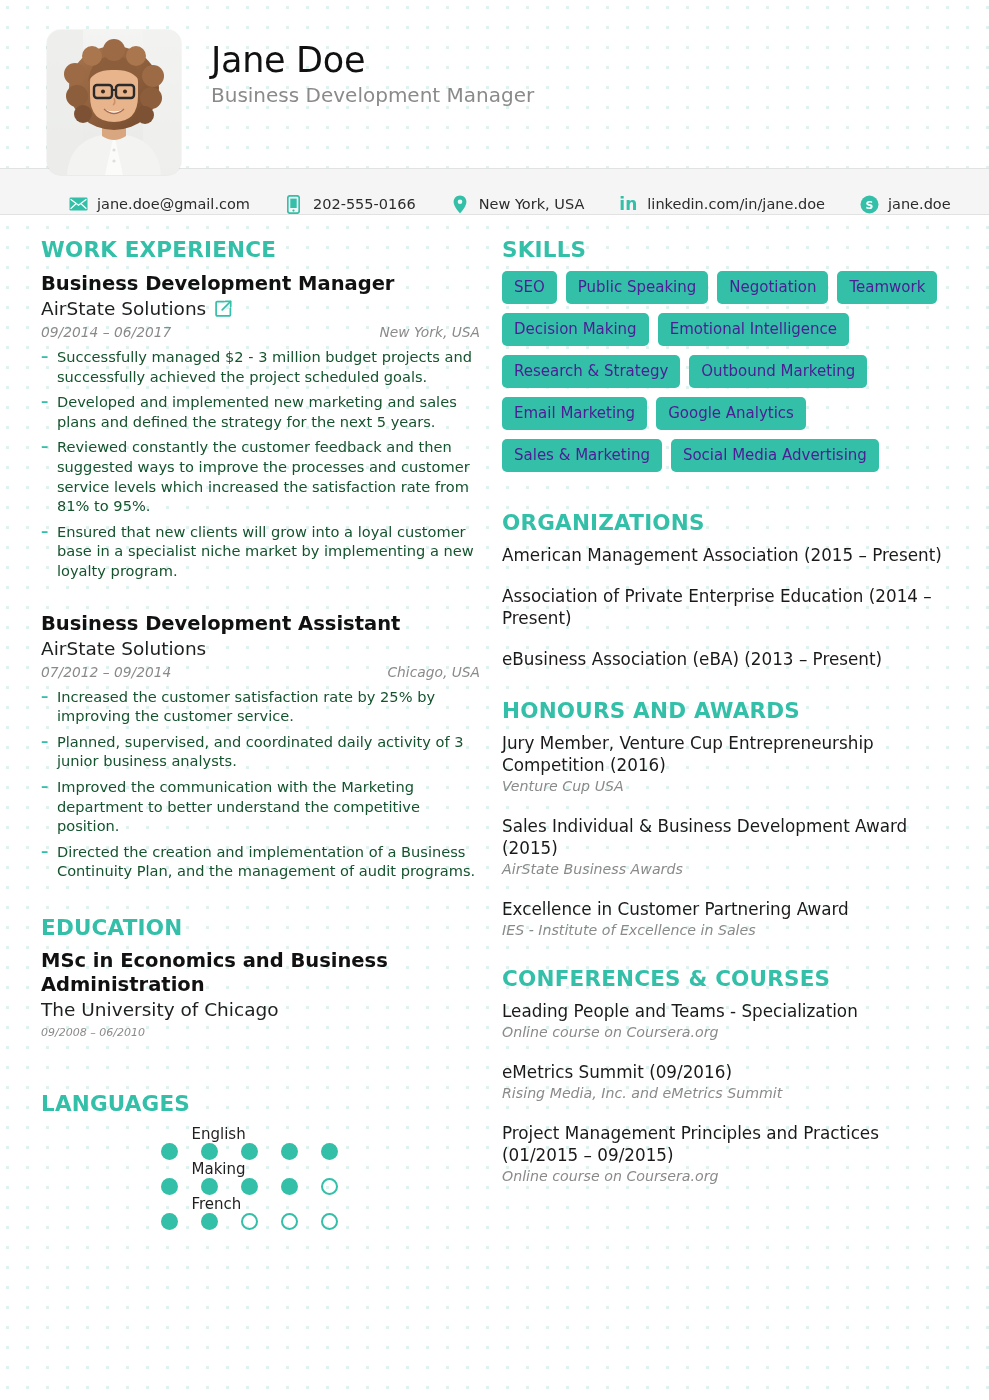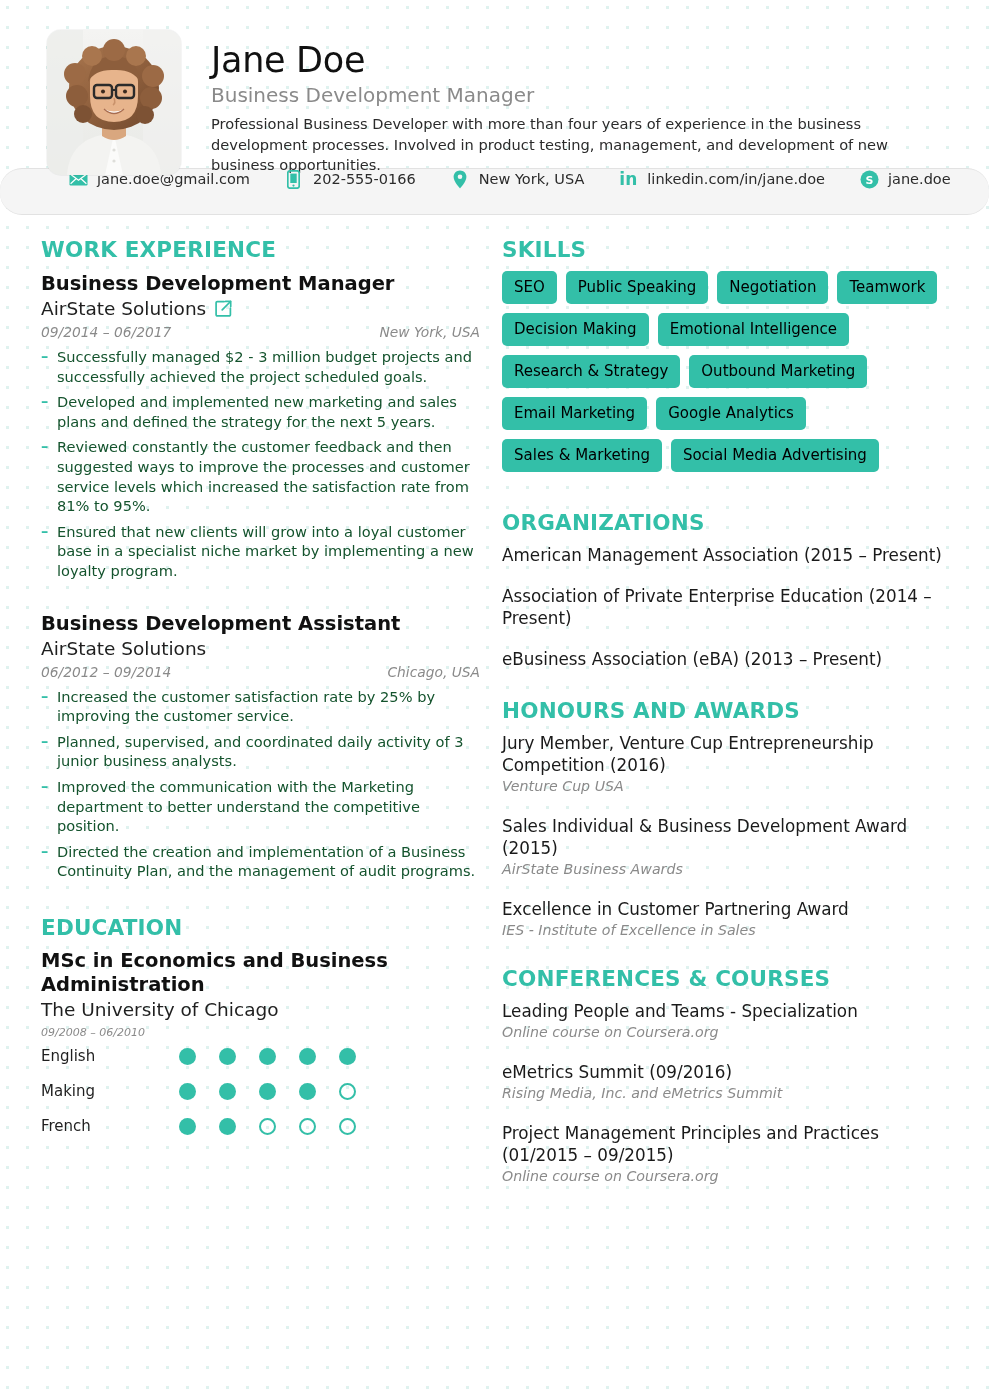--- a/index.html
+++ b/index.html
@@ -68,24 +68,23 @@
     margin: 0;
   }
 
   
   .contact-bar {
     border-top: 1px solid #e2e2e2;
     border-bottom: 1px solid #e2e2e2;
     background: #f5f5f5;
     height: 47px;
     display: flex;
-    align-items: flex-start;
+    align-items: flex-end;
     padding-left: 68px;
     box-sizing: border-box;
-    border-radius: 22px;
   }
   .contact-item {
     display: flex;
     align-items: center;
     margin-right: 34px;
     font-size: 14.5px;
     color: #2b2b2b;
     white-space: nowrap;
   }
   .contact-item .ci-icon {
@@ -196,20 +195,21 @@
     font-style: italic;
     color: #8a8a8a;
     margin-top: 3px;
   }
 
   
   .lang-row {
     display: flex;
     align-items: center;
     height: 35px;
+    flex-direction: column;
   }
   .lang-name {
     width: 138px;
     font-size: 15px;
     color: #1f1f1f;
     flex: 0 0 auto;
   }
   .lang-dots { display: flex; }
   .dot {
     width: 17px;
@@ -222,21 +222,21 @@
   .dot.empty { border: 2px solid #33bfa8; background: transparent; }
 
   
   .skills {
     display: flex;
     flex-wrap: wrap;
     margin-top: 2px;
   }
   .skill-tag {
     background: #33bfa8;
-    color: #000000;
+    color: #4c1d95;
     border-radius: 5px;
     font-size: 15px;
     line-height: 18px;
     padding: 7px 12px 8px 12px;
     margin: 0 9px 9px 0;
     white-space: nowrap;
   }
 
   
   .entry { margin-bottom: 19px; }
@@ -306,21 +306,20 @@
       <circle cx="78" cy="61.5" r="2" fill="#3a2a1e"></circle>
 
       <path d="M67 68 Q69 73 66 75" fill="none" stroke="#c9926b" stroke-width="1.6"></path>
       <path d="M57 79 Q67 88 77 79 Q67 84 57 79 Z" fill="#ffffff"></path>
       <path d="M57 79 Q67 88 77 79" fill="none" stroke="#a86d50" stroke-width="1.4"></path>
     </svg>
   </div>
   <div class="head-text">
     <h1 class="name">Jane Doe</h1>
     <div class="job-title">Business Development Manager</div>
-    <p class="summary">Professional Business Developer with more than four years of experience in the business development processes. Involved in product testing, management, and development of new business opportunities.</p>
   </div>
 </div>
 
 <div class="contact-bar">
 
   <div class="contact-item">
     <span class="ci-icon">
       <svg width="19" height="14" viewBox="0 0 19 14">
         <rect x="0.5" y="0.5" width="18" height="13" rx="1.2" fill="#33bfa8"></rect>
         <path d="M1.6 2.2 L9.5 8.2 L17.4 2.2" fill="none" stroke="#ffffff" stroke-width="1.3"></path>
@@ -399,38 +398,39 @@
         <li>Ensured that new clients will grow into a loyal customer base in a specialist niche market by implementing a new loyalty program.</li>
       </ul>
     </div>
 
     <div class="job" style="margin-top:30px;">
       <div class="job-role">Business Development Assistant</div>
       <div class="job-company">
         <span>AirState Solutions</span>
       </div>
       <div class="job-meta">
-        <span>06/2012 – 09/2014</span>
+        <span>07/2012 – 09/2014</span>
         <span>Chicago, USA</span>
       </div>
       <ul class="bullets">
         <li>Increased the customer satisfaction rate by 25% by improving the customer service.</li>
         <li>Planned, supervised, and coordinated daily activity of 3 junior business analysts.</li>
         <li>Improved the communication with the Marketing department to better understand the competitive position.</li>
         <li>Directed the creation and implementation of a Business Continuity Plan, and the management of audit programs.</li>
       </ul>
     </div>
 
     <h2 class="section spaced">EDUCATION</h2>
     <div class="edu">
       <div class="edu-degree">MSc in Economics and Business Administration</div>
       <div class="edu-school">The University of Chicago</div>
       <div class="edu-dates">09/2008 – 06/2010</div>
     </div>
 
+    <h2 class="section spaced" style="margin-top:52px;">LANGUAGES</h2>
     <div class="lang-list">
 
       <div class="lang-row">
         <span class="lang-name">English</span>
         <span class="lang-dots">
           <span class="dot filled"></span>
           <span class="dot filled"></span>
           <span class="dot filled"></span>
           <span class="dot filled"></span>
           <span class="dot filled"></span>

